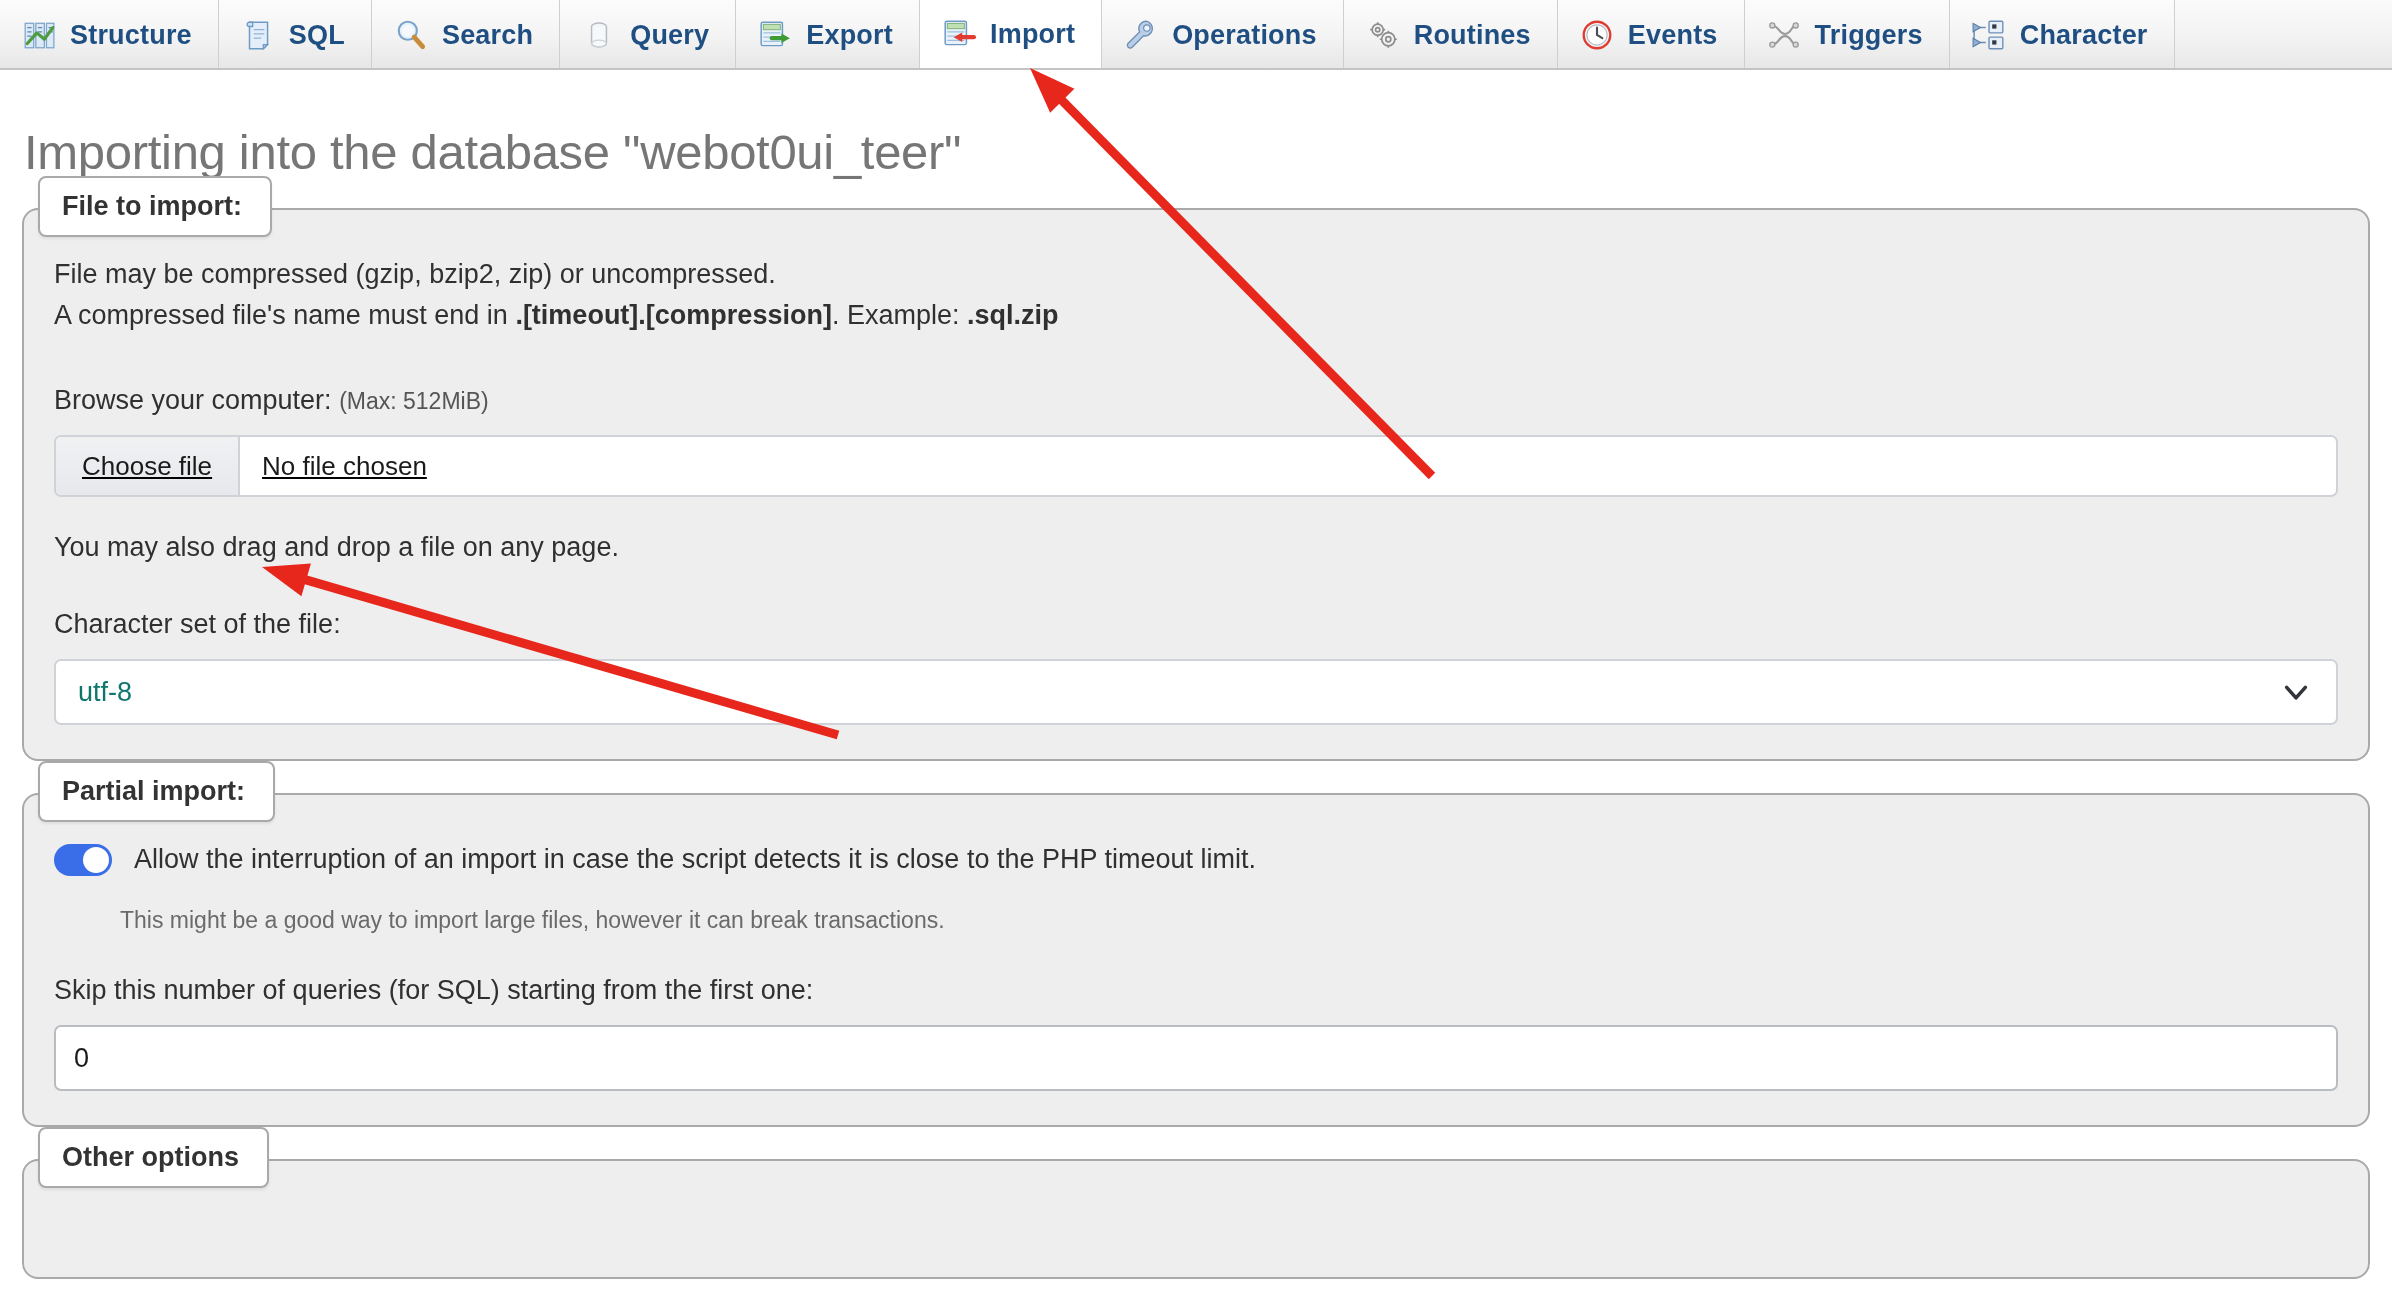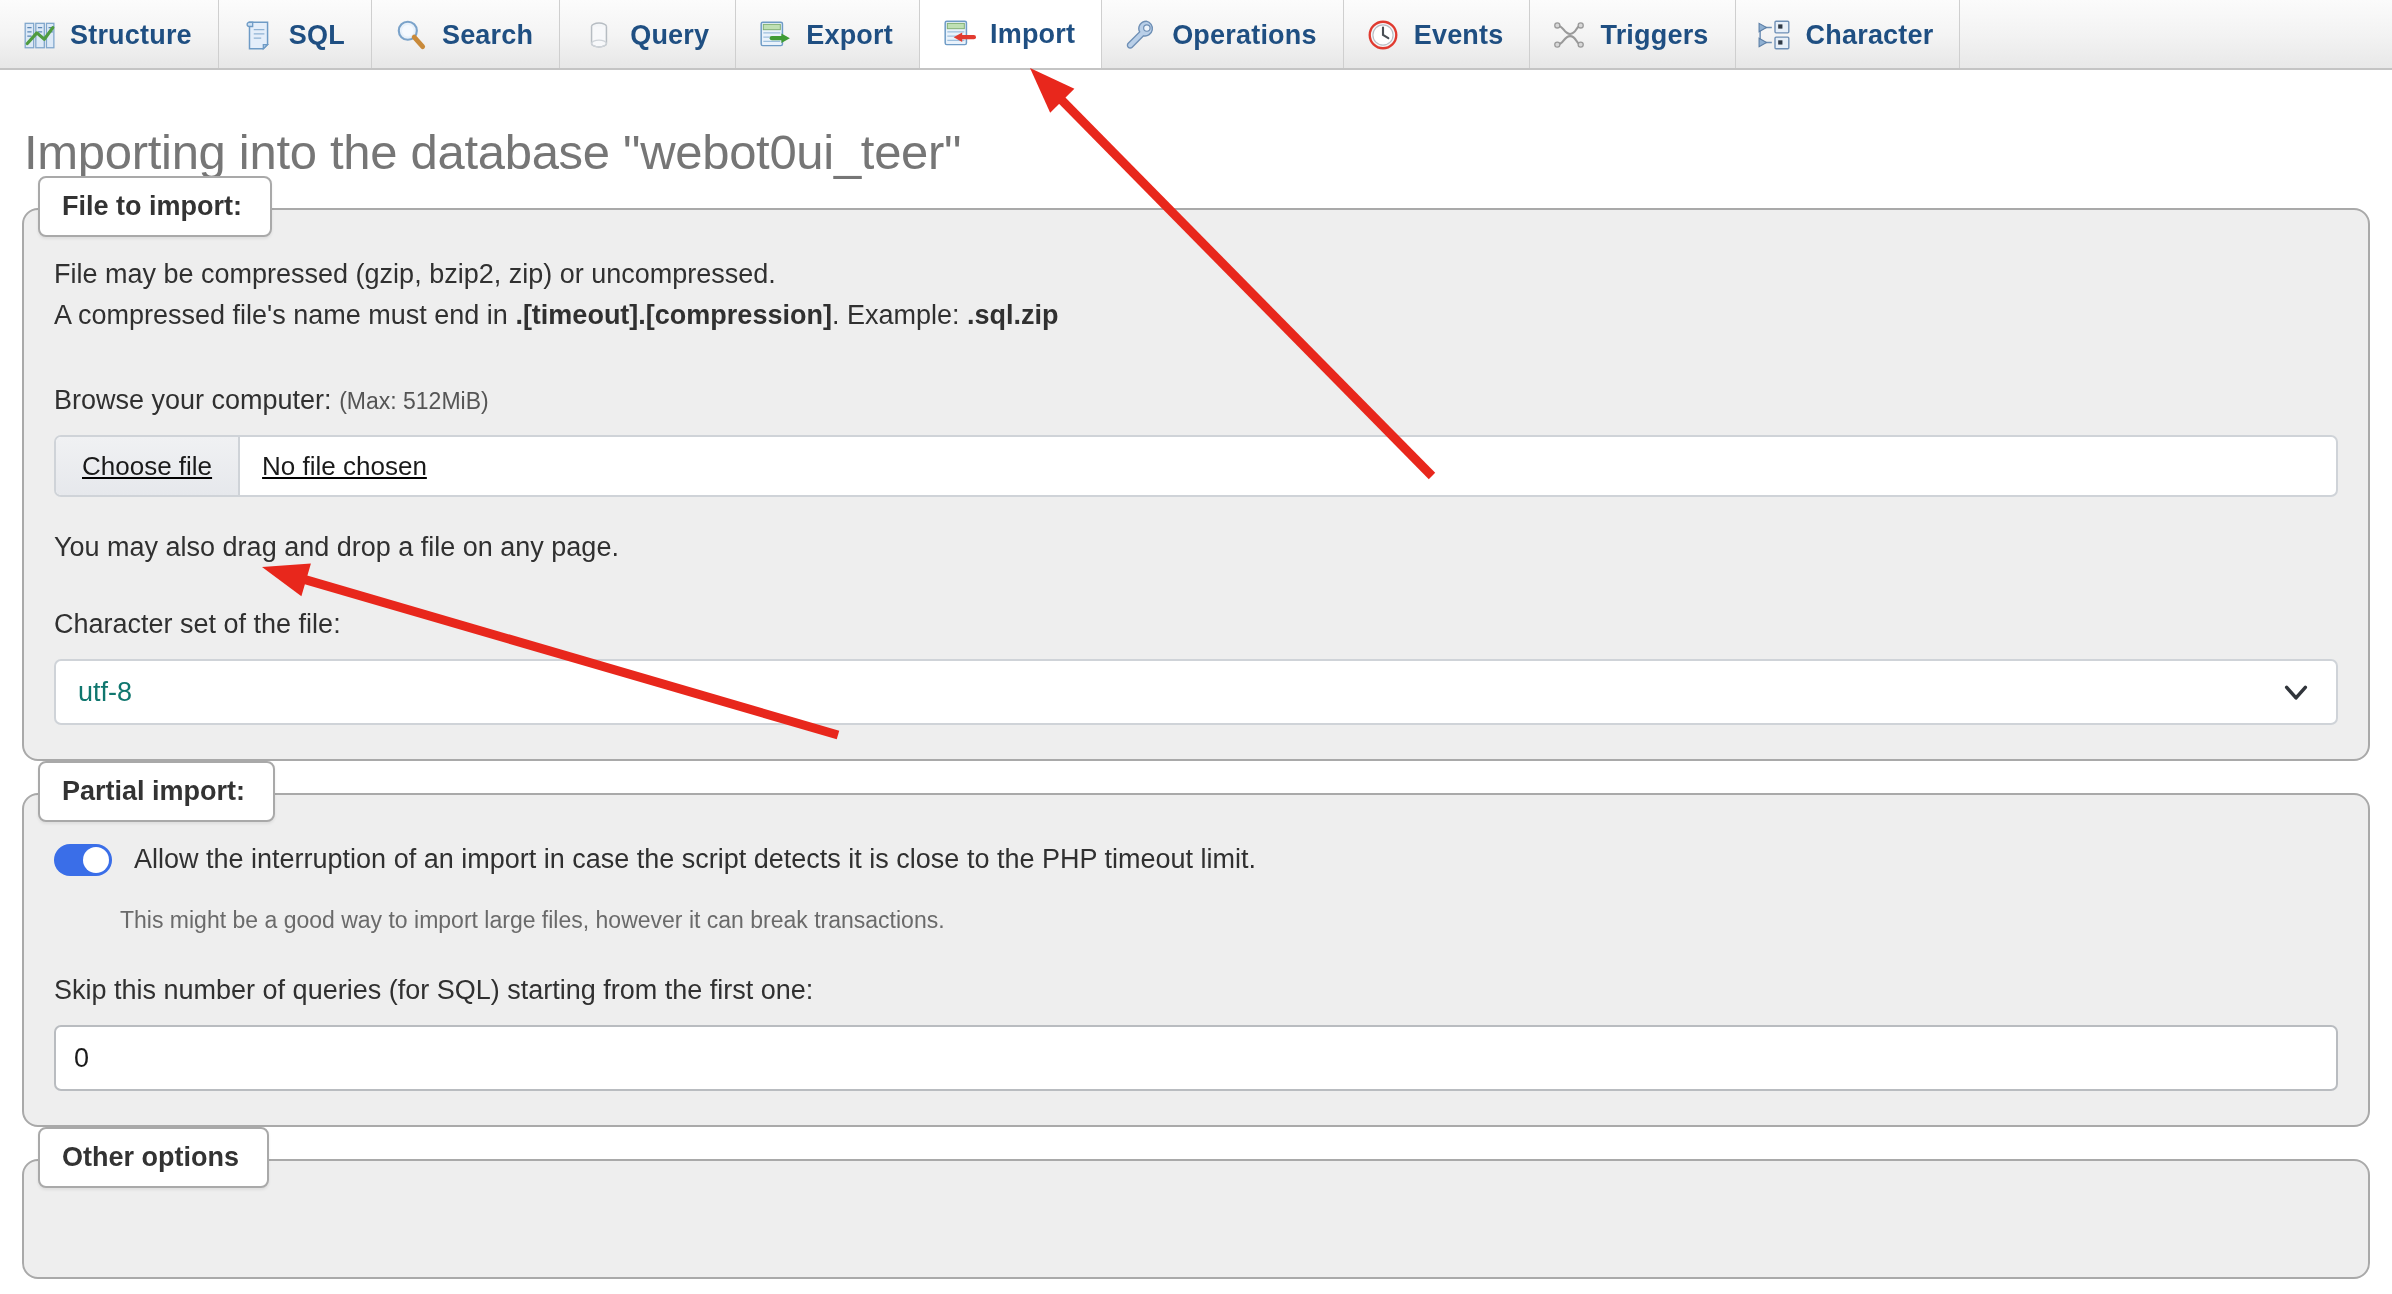--- a/index.html
+++ b/index.html
@@ -280,20 +280,34 @@
       <path d="M19 14.5 L11 19 L19 23.5z" fill="#e23b30"></path>
     </svg></span>
       <span class="tlabel">Import</span>
     </div>
     <div class="tab">
       <span class="ico"><svg viewBox="0 0 32 32" width="34" height="34">
       <path d="M21 3a7 7 0 0 0-6.3 10.1L4 23.8a2.6 2.6 0 1 0 3.7 3.7L18.4 16.8A7 7 0 1 0 21 3z" fill="#b9cfe8" stroke="#6e8fb5" stroke-width="1.3"></path>
       <circle cx="21.5" cy="9.5" r="3" fill="#eef4fb" stroke="#6e8fb5" stroke-width="1.1"></circle>
     </svg></span>
       <span class="tlabel">Operations</span>
+    </div>
+    <div class="tab">
+      <span class="ico"><svg viewBox="0 0 32 32" width="34" height="34">
+      <g fill="none" stroke="#8d8d8d" stroke-width="1.6">
+        <circle cx="11" cy="11" r="5.2"></circle>
+            <circle cx="11" cy="11" r="2"></circle>
+        <circle cx="21" cy="20" r="6.2"></circle>
+            <circle cx="21" cy="20" r="2.4"></circle>
+      </g>
+      <g stroke="#8d8d8d" stroke-width="1.6">
+            <path d="M11 4v2M11 16v2M4 11h2M16 11h2M21 12v2M21 26v2M13 20h2M27 20h2"></path>
+          </g>
+    </svg></span>
+      <span class="tlabel">Routines</span>
     </div>
     <div class="tab">
       <span class="ico"><svg viewBox="0 0 32 32" width="34" height="34">
       <circle cx="16" cy="16" r="12.5" fill="#f4f6f8" stroke="#e03b30" stroke-width="2.2"></circle>
       <circle cx="16" cy="16" r="9.5" fill="#ffffff" stroke="#b9bec4" stroke-width="1.1"></circle>
       <path d="M16 9v7l5 3" stroke="#4a4f55" stroke-width="2" fill="none" stroke-linecap="round"></path>
     </svg></span>
       <span class="tlabel">Events</span>
     </div>
     <div class="tab">

